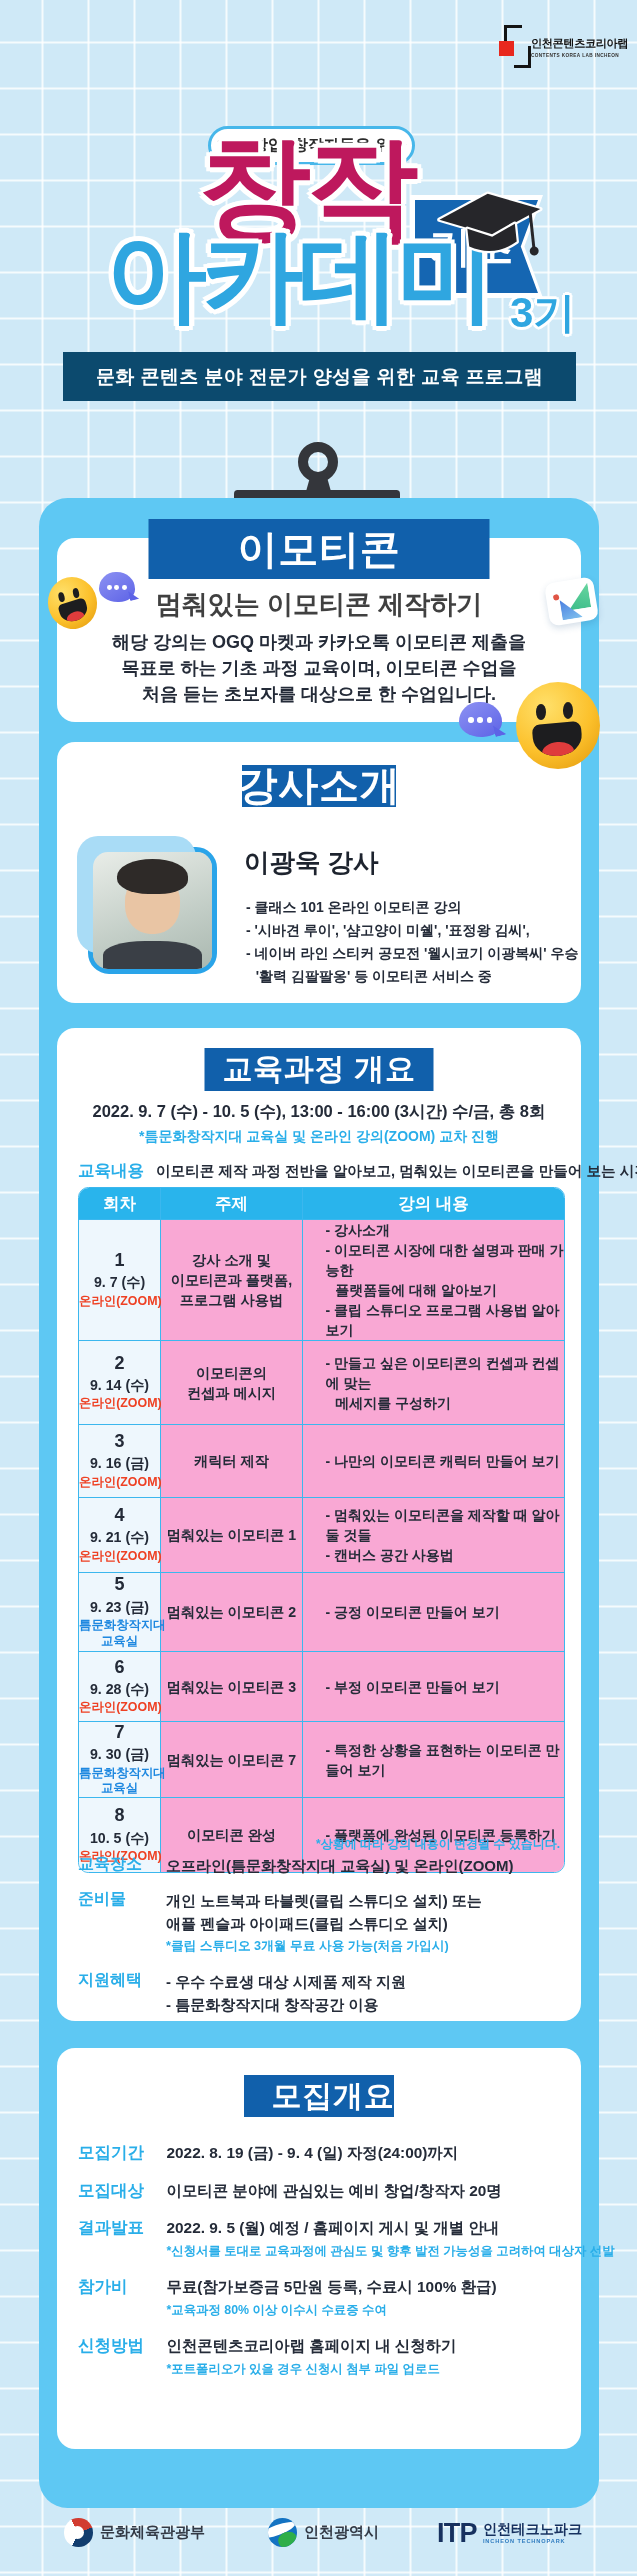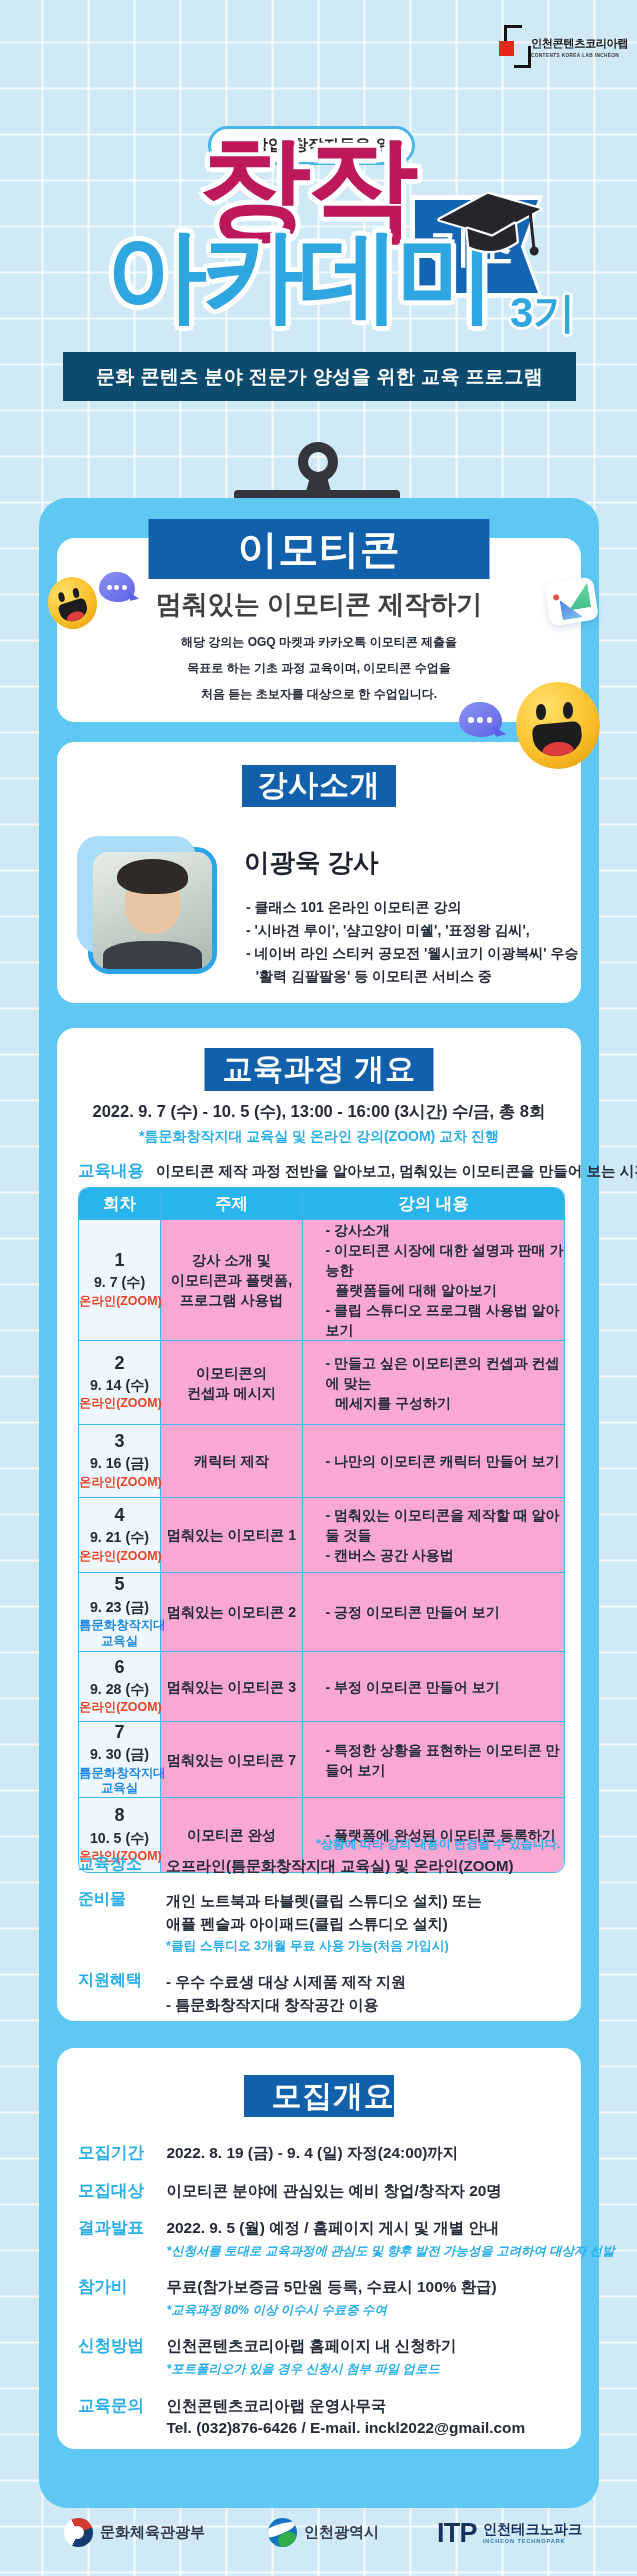--- a/index.html
+++ b/index.html
@@ -63,29 +63,29 @@
   .clipboard{ left:39px; top:498px; width:560px; height:2010px; background:#5ec8f3; border-radius:28.5px;}
   .card{ position:absolute; left:18px; width:524px; background:#fff; border-radius:18px;}
   .card1{ top:40px;  height:184px;}
   .card2{ top:244px; height:261px;}
   .card3{ top:530px; height:993px;}
   .card4{ top:1550px; height:401px;}
 
   .section-box{ position:absolute; left:50%; transform:translateX(-50%); background:#1160ab; color:#fff;
     display:flex; align-items:center; justify-content:center; font-weight:800; letter-spacing:0.7px; white-space:nowrap;}
   .box1{ top:-19px; width:341px; height:60px; font-size:40px;}
-  .box2{ top:22.5px;  width:154px; height:42px; font-size:30px;}
+  .box2{ top:22.5px;  width:154px; height:42px; font-size:40px;}
   .box3{ top:19.5px;  width:229px; height:43px; font-size:30px;}
   .box4{ top:27px;  width:150px; height:42px; font-size:30px;padding-left:28px;}
 
   
   .intro-heading{ position:absolute; left:0; top:49px; width:100%; text-align:center;
     color:#404040; font-size:26px; font-weight:800; white-space:nowrap;}
   .intro-body{ position:absolute; left:0; top:91px; width:100%; text-align:center;
-    color:#242b38; font-size:12px; font-weight:700; line-height:26px;}
+    color:#242b38; font-size:18px; font-weight:700; line-height:26px;}
 
   
   .smiley{ position:absolute; border-radius:50%;
     background:radial-gradient(circle at 35% 28%, #ffe06a, #fcc12c 55%, #e1960a); }
   .smiley .eye{ position:absolute; width:12%; height:19%; background:#1d1d1f; border-radius:50%;}
   .smiley .e1{ left:24%; top:25%;}
   .smiley .e2{ left:56%; top:23%;}
   .smiley .mouth{ position:absolute; left:20%; top:47%; width:58%; height:38%; overflow:hidden;
     background:#1d1d1f; border-radius:16% 16% 50% 50%/24% 24% 60% 60%; transform:rotate(-5deg);}
   .smiley .mouth::after{ content:""; position:absolute; left:16%; bottom:-20%; width:66%; height:62%;
@@ -151,21 +151,21 @@
   .irow{ display:flex; gap:12px; margin-bottom:12px;}
   .irow .ilbl{ flex:0 0 76px; font-size:16px; font-weight:900; color:#29aee9; white-space:nowrap;}
   .irow .ival{ font-size:15px; font-weight:800; color:#242b38; line-height:23px; white-space:nowrap;}
   .irow .note{ font-size:12.7px; color:#29aee9; font-weight:800;}
 
   
   .rrows{ position:absolute; left:21px; top:94px; width:487px;}
   .rrow{ display:flex; gap:10.5px; margin-bottom:15px;}
   .rrow .rlbl{ flex:0 0 78px; font-size:16.5px; font-weight:900; color:#29aee9; white-space:nowrap;}
   .rrow .rval{ font-size:15.4px; font-weight:800; color:#242b38; line-height:22.5px; white-space:nowrap;}
-  .rrow .rnote{ font-size:12.4px; color:#29aee9; font-weight:800; line-height:19.5px; margin-top:2.2px;font-style:italic;}
+  .rrow .rnote{ font-size:12.4px; color:#29aee9; font-weight:800; line-height:19.5px; margin-top:2.2px;}
 
   
   .f-logo{ position:absolute; display:flex; align-items:center; gap:7.5px; top:2518px;}
   .f-mcst{ left:64px;} .f-incheon{ left:268px;} .f-itp{ left:437px; gap:6px;}
   .f-txt{ font-size:15px; font-weight:800; color:#333a46; white-space:nowrap;}
   .mcst-mark{ width:28.5px; height:28.5px; border-radius:50%; position:relative; overflow:hidden;
     background:conic-gradient(from -30deg,#d23c30 0 100deg,#123d6e 100deg 235deg,#ffffff 235deg 360deg);}
   .mcst-mark::after{ content:""; position:absolute; left:24%; top:28%; width:46%; height:46%; background:#fff; border-radius:50%;}
   .incheon-mark{ width:28.5px; height:28.5px; border-radius:50%; background:#1473c2; position:relative; overflow:hidden;}
   .incheon-mark::before{ content:""; position:absolute; left:-30%; top:26%; width:130%; height:34%;
@@ -474,27 +474,20 @@
           <div class="rnote">*교육과정 80% 이상 이수시 수료증 수여</div>
         </span>
       </div>
       <div class="rrow">
         <span class="rlbl">신청방법</span>
         <span class="rval">
           <div>인천콘텐츠코리아랩 홈페이지 내 신청하기</div>
           <div class="rnote">*포트폴리오가 있을 경우 신청시 첨부 파일 업로드</div>
         </span>
       </div>
-      <div class="rrow">
-        <span class="rlbl">교육문의</span>
-        <span class="rval">
-          <div>인천콘텐츠코리아랩 운영사무국</div>
-          <div>Tel. (032)876-6426 / E-mail. inckl2022@gmail.com</div>
-        </span>
-      </div>
     </div>
   </section>
 </div>
 
 <div class="f-logo f-mcst">
   <span class="mcst-mark"></span>
   <span class="f-txt">문화체육관광부</span>
 </div>
 <div class="f-logo f-incheon">
   <span class="incheon-mark"></span>

